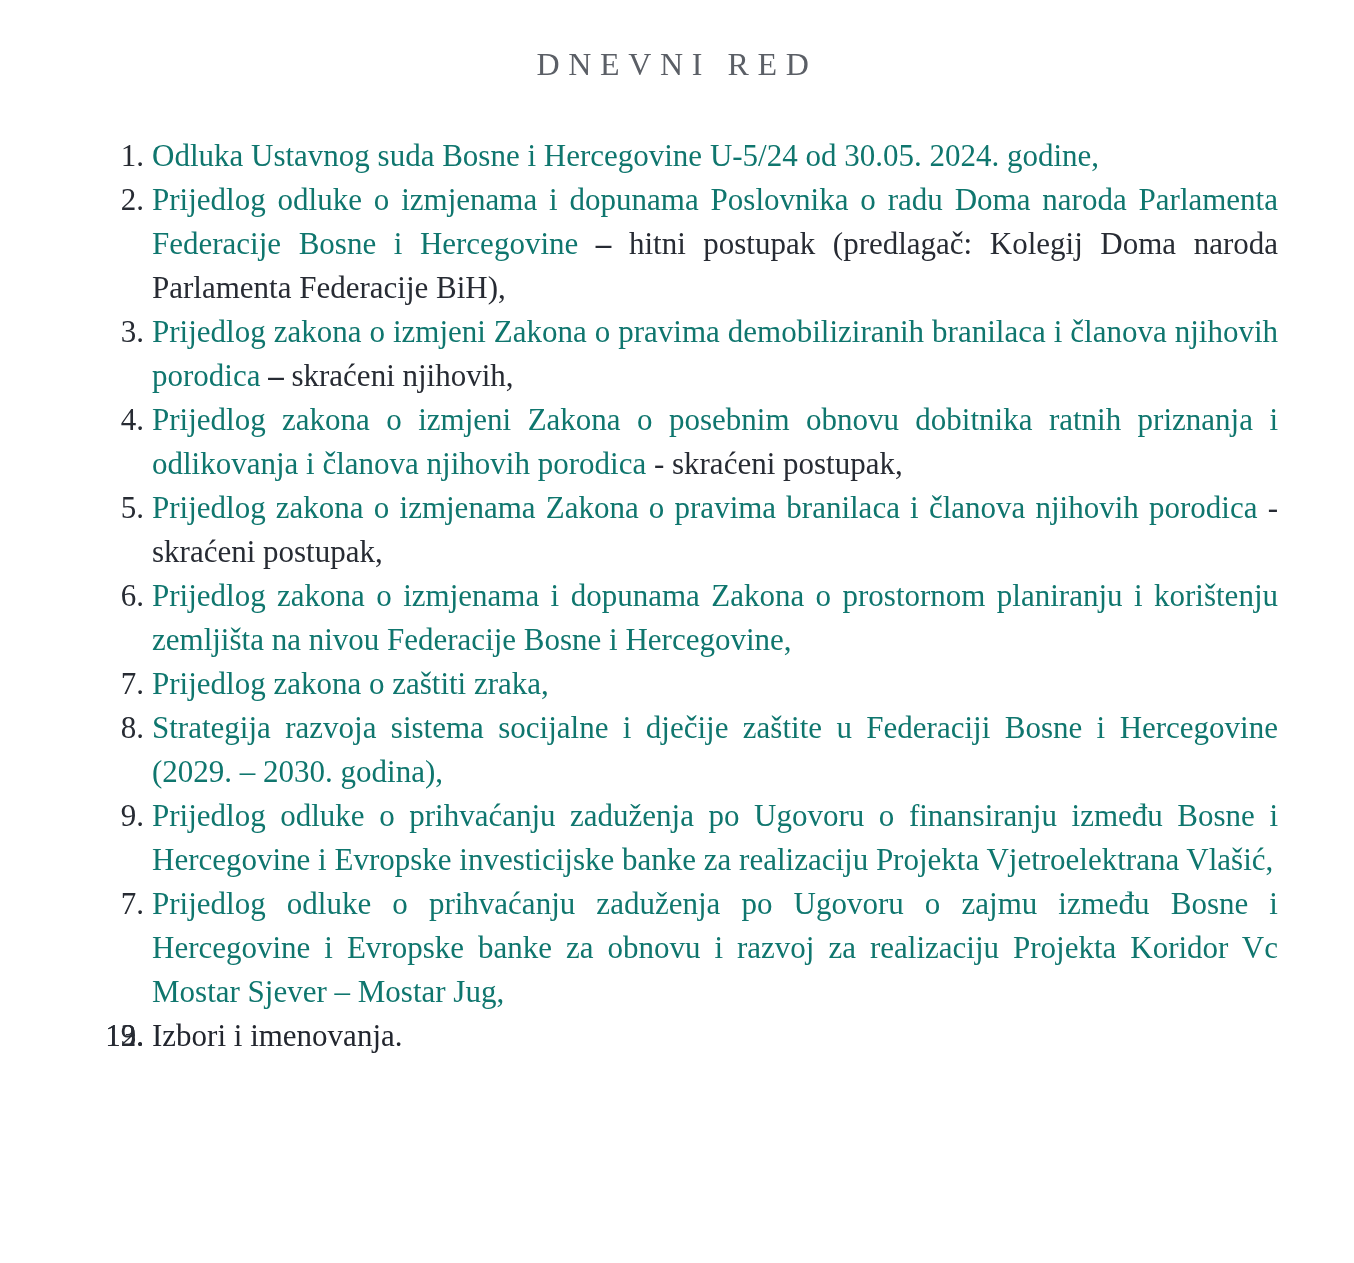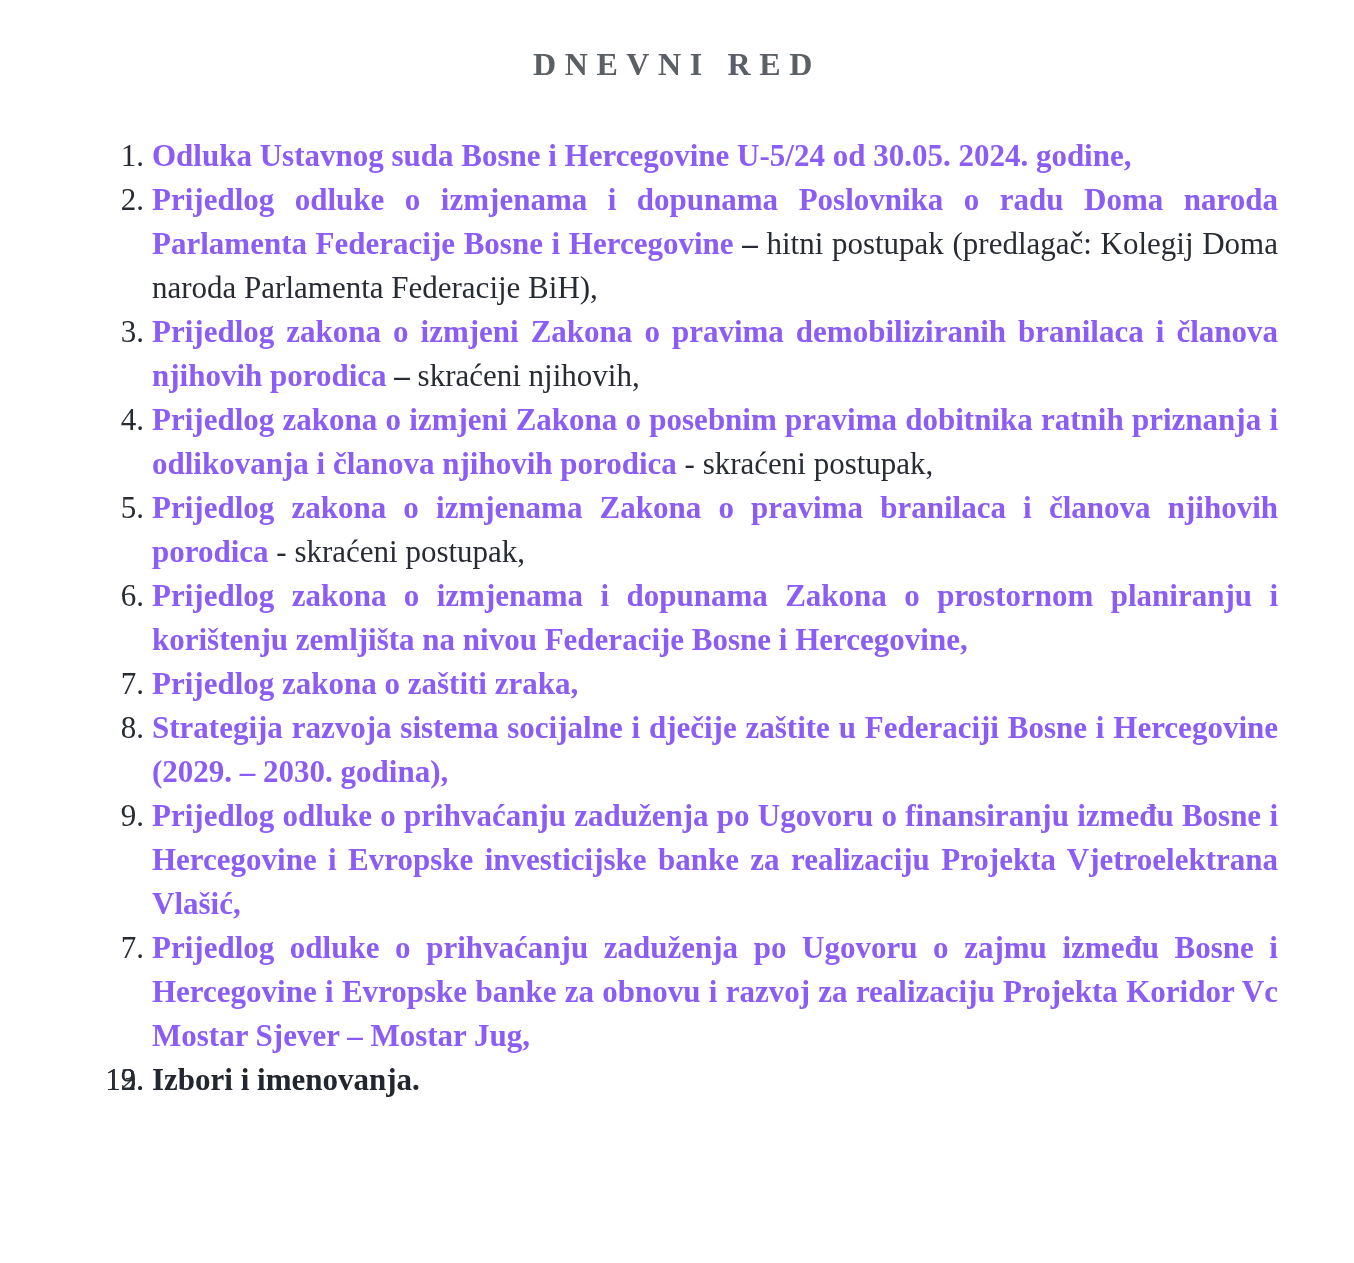--- a/index.html
+++ b/index.html
@@ -15,21 +15,21 @@
   }
   .page {
     width: 1354px;
     height: 1263px;
   }
   .doc-title {
     margin: 46px 0 0 0;
     text-align: center;
     font-size: 32px;
     line-height: 36px;
-    font-weight: 700;
+    font-weight: 400;
     letter-spacing: 0.27em;
     color: #5b5f66;
   }
   ol.agenda {
     list-style: none;
     margin: 52px 0 0 0;
     padding: 0 76px 0 152px;
   }
   ol.agenda li {
     position: relative;
@@ -39,36 +39,36 @@
     color: #272b33;
   }
   .num {
     position: absolute;
     right: 100%;
     margin-right: 8px;
     white-space: nowrap;
     font-weight: 400;
     color: #272b33;
   }
-  .seg-link  { color: #8b5cf6; font-weight: 700; }
+  .seg-link  { color: #0f766e; font-weight: 400; }
   .seg-plain { color: #272b33; font-weight: 400; }
   .seg-dash  { color: #272b33; font-weight: 700; }
-  .seg-bold  { color: #22262e; font-weight: 700; }
+  .seg-bold  { color: #22262e; font-weight: 400; }
 </style>
 </head>
 <body>
 
 <div class="page">
   <h1 class="doc-title">DNEVNI RED</h1>
 
   <ol class="agenda" id="agenda-list">
       <li><span class="num">1.</span><span class="seg-link">Odluka Ustavnog suda Bosne i Hercegovine U-5/24 od 30.05. 2024. godine,</span></li>
       <li><span class="num">2.</span><span class="seg-link">Prijedlog odluke o izmjenama i dopunama Poslovnika o radu Doma naroda Parlamenta Federacije Bosne i Hercegovine</span><span class="seg-dash"> – </span><span class="seg-plain">hitni postupak (predlagač: Kolegij Doma naroda Parlamenta Federacije BiH),</span></li>
       <li><span class="num">3.</span><span class="seg-link">Prijedlog zakona o izmjeni Zakona o pravima demobiliziranih branilaca i članova njihovih porodica</span><span class="seg-dash"> – </span><span class="seg-plain">skraćeni njihovih,</span></li>
-      <li><span class="num">4.</span><span class="seg-link">Prijedlog zakona o izmjeni Zakona o posebnim pravima dobitnika ratnih priznanja i odlikovanja i članova njihovih porodica</span><span class="seg-plain"> - skraćeni postupak,</span></li>
+      <li><span class="num">4.</span><span class="seg-link">Prijedlog zakona o izmjeni Zakona o posebnim obnovu dobitnika ratnih priznanja i odlikovanja i članova njihovih porodica</span><span class="seg-plain"> - skraćeni postupak,</span></li>
       <li><span class="num">5.</span><span class="seg-link">Prijedlog zakona o izmjenama Zakona o pravima branilaca i članova njihovih porodica</span><span class="seg-plain"> - skraćeni postupak,</span></li>
       <li><span class="num">6.</span><span class="seg-link">Prijedlog zakona o izmjenama i dopunama Zakona o prostornom planiranju i korištenju zemljišta na nivou Federacije Bosne i Hercegovine,</span></li>
       <li><span class="num">7.</span><span class="seg-link">Prijedlog zakona o zaštiti zraka,</span></li>
       <li><span class="num">8.</span><span class="seg-link">Strategija razvoja sistema socijalne i dječije zaštite u Federaciji Bosne i Hercegovine (2029. – 2030. godina),</span></li>
       <li><span class="num">9.</span><span class="seg-link">Prijedlog odluke o prihvaćanju zaduženja po Ugovoru o finansiranju između Bosne i Hercegovine i Evropske investicijske banke za realizaciju Projekta Vjetroelektrana Vlašić,</span></li>
       <li><span class="num">7.</span><span class="seg-link">Prijedlog odluke o prihvaćanju zaduženja po Ugovoru o zajmu između Bosne i Hercegovine i Evropske banke za obnovu i razvoj za realizaciju Projekta Koridor Vc Mostar Sjever – Mostar Jug,</span></li>
       <li><span class="num">9.</span></li>
       <li><span class="num">12.</span></li>
       <li><span class="num">13.</span><span class="seg-bold">Izbori i imenovanja.</span></li>
     </ol>

